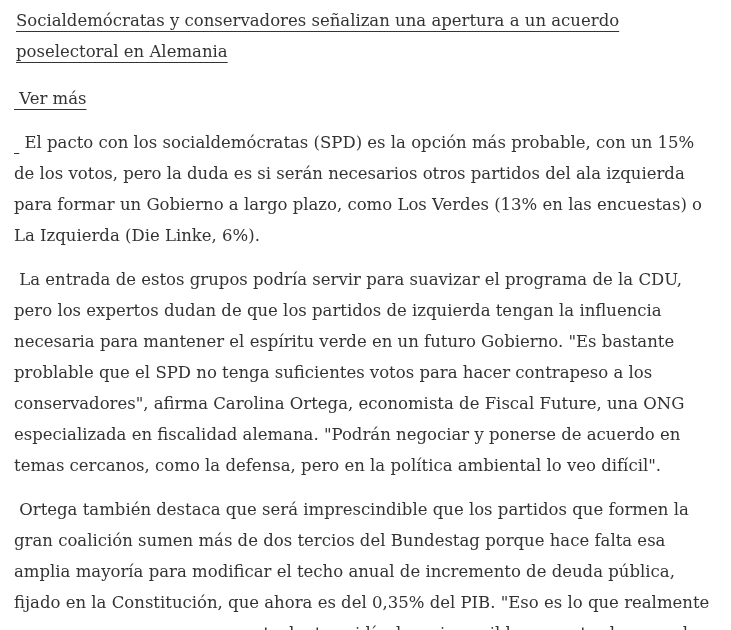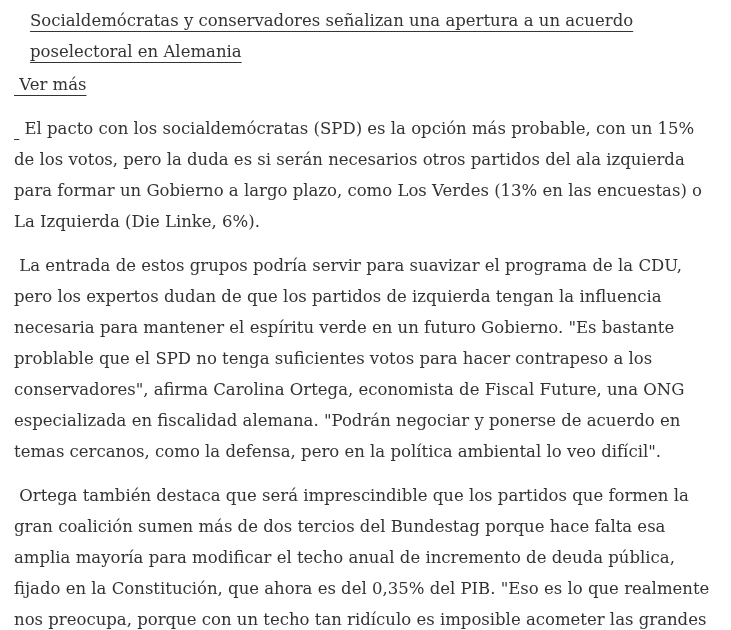--- a/index.html
+++ b/index.html
@@ -14,24 +14,24 @@
     color: #333333;
     font-family: "DejaVu Serif", "Liberation Serif", serif;
     font-size: 16.5px;
     line-height: 31px;
   }
   .content {
     padding: 5px 12px 0 14px;
   }
   p { margin: 0; }
   .headline {
-    margin: 0 0 0 16px;
+    margin: 0 0 0 2px;
   }
   .see-more {
-    margin-top: 2px;
+    margin-top: 16px;
   }
   a, .anchor {
     color: inherit;
     text-decoration: underline;
     text-decoration-thickness: 1.4px;
     text-underline-offset: 5px;
     cursor: pointer;
   }
   #paragraphs p {
     margin-top: 13px;

